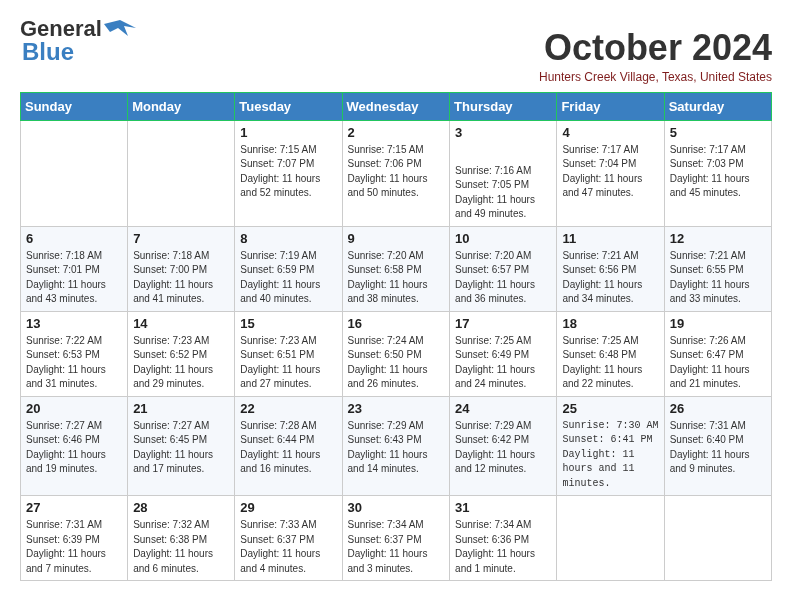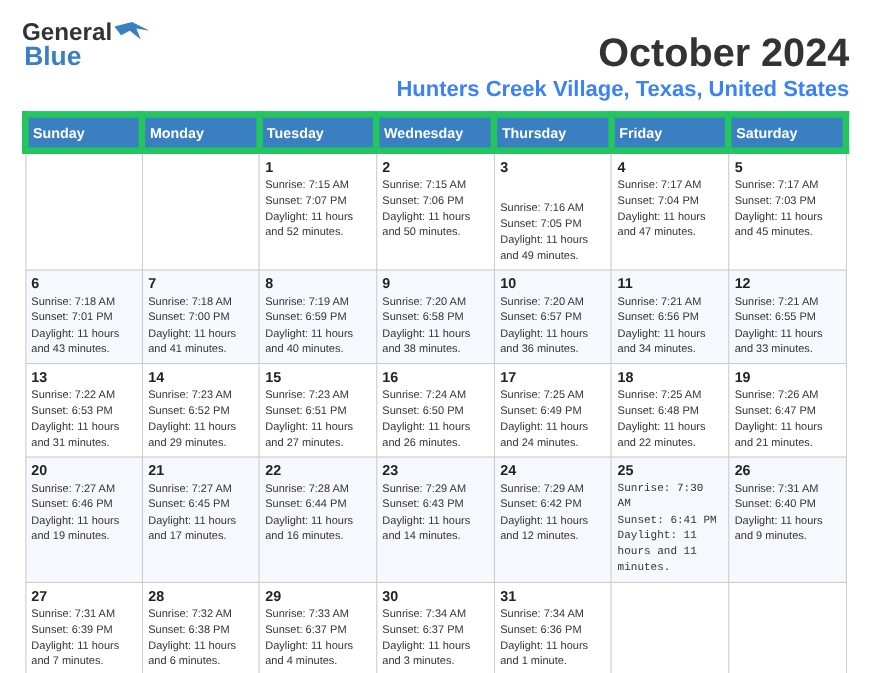--- a/index.html
+++ b/index.html
@@ -32,38 +32,37 @@
       text-align: right;
     }
     .month-title {
       font-size: 36px;
       font-weight: bold;
       color: #333;
       line-height: 1.1;
       margin-top: 12px;
     }
     .location {
-      font-size: 20px;
-      color: #3b82f6;
+      font-size: 12px;
+      color: #7f1d1d;
       margin-top: 2px;
-      font-weight: bold;
     }
     .calendar {
       width: 100%;
       border-collapse: collapse;
       font-size: 11px;
     }
     .calendar th {
       background: #3a7fc1;
       color: #fff;
       padding: 6px 4px;
       text-align: left;
       font-size: 13px;
       font-weight: bold;
-      border: 6px solid #22c55e;
+      border: 1px solid #22c55e;
     }
     .calendar td {
       border: 1px solid #ccc;
       vertical-align: top;
       padding: 4px 5px;
       width: 108px;
       min-height: 80px;
       background: #fff;
     }
     .calendar tr:nth-child(even) td {

